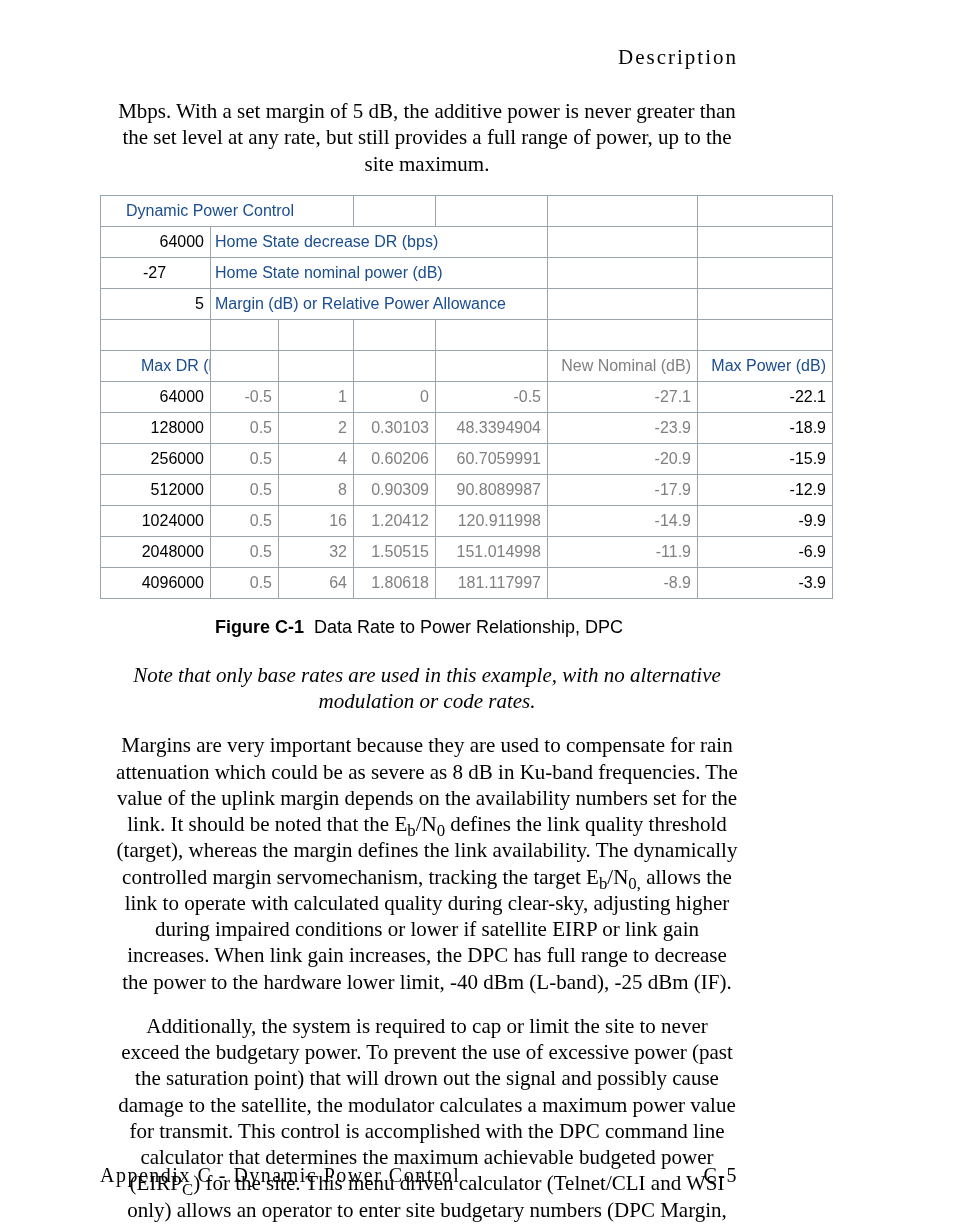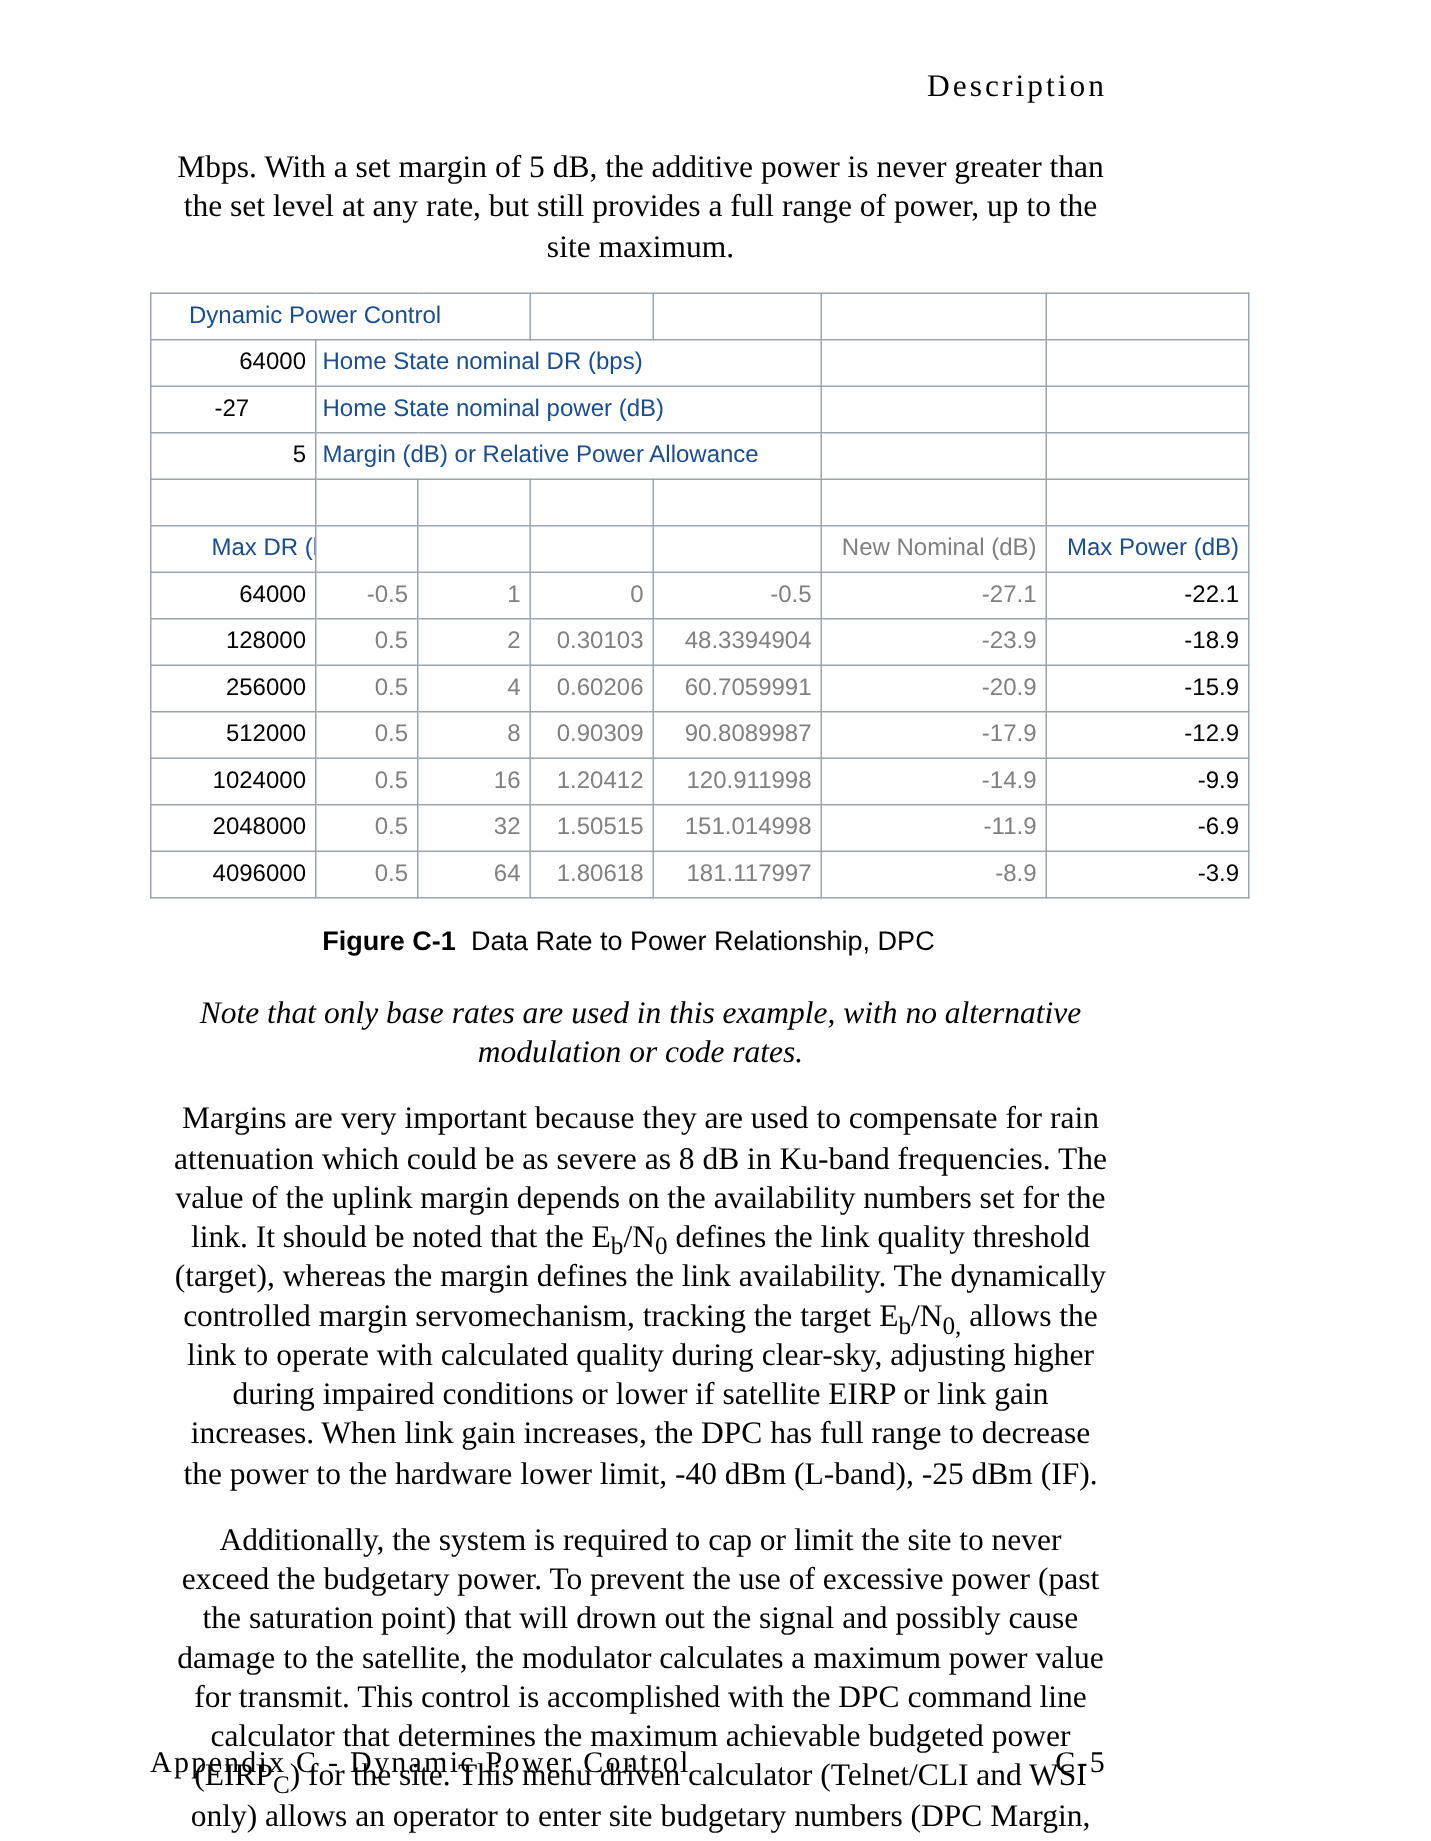--- a/index.html
+++ b/index.html
@@ -113,21 +113,21 @@
           <tr class="hdr-row">
         <td class="c1 label-left" colspan="3" style="text-align:left;padding-left:25px;">Dynamic Power Control</td>
         <td class="c4"></td>
             <td class="c5"></td>
             <td class="c6"></td>
             <td class="c7"></td>
       </tr>
 
       <tr class="hdr-row">
         <td class="c1" style="text-align:right;color:#000;">64000</td>
-        <td class="label-left" colspan="4">Home State nominal DR (bps)</td>
+        <td class="label-left" colspan="4">Home State decrease DR (bps)</td>
         <td class="c6"></td>
             <td class="c7"></td>
       </tr>
       <tr class="hdr-row">
         <td class="c1" style="text-align:center;color:#000;">-27</td>
         <td class="label-left" colspan="4">Home State nominal power (dB)</td>
         <td class="c6"></td>
             <td class="c7"></td>
       </tr>
       <tr class="hdr-row">

